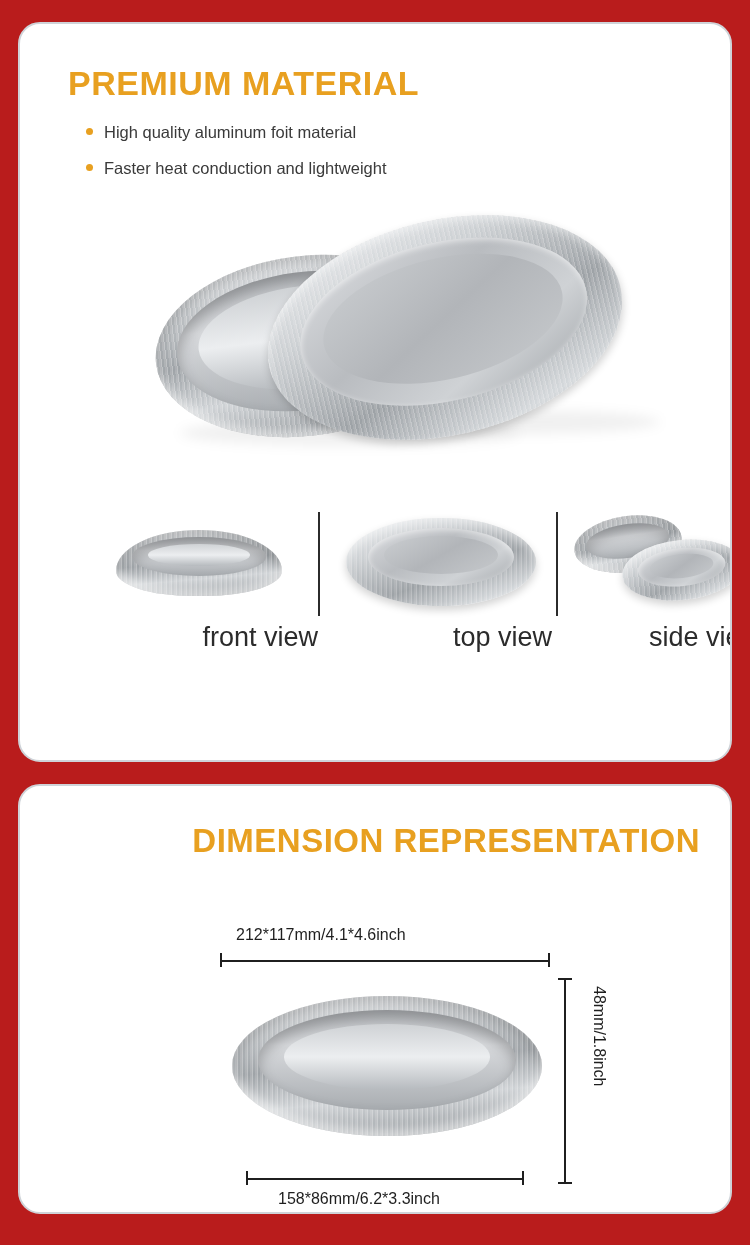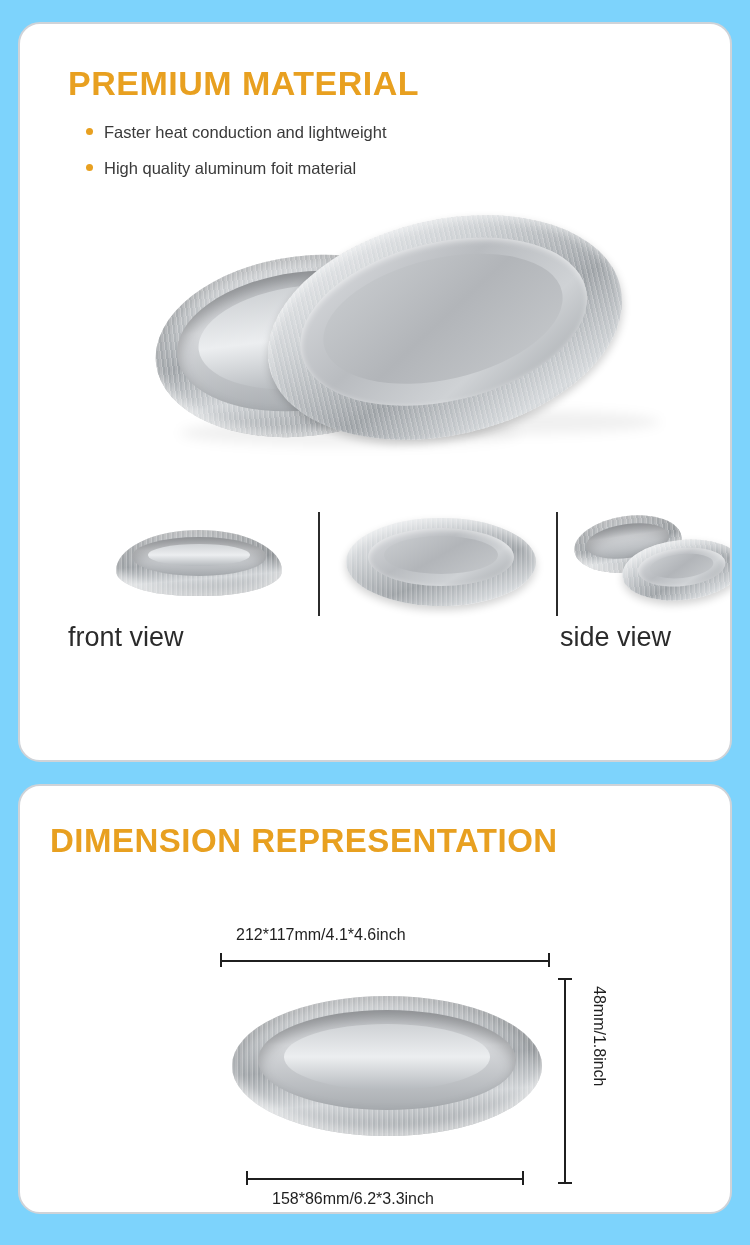--- a/index.html
+++ b/index.html
@@ -5,41 +5,41 @@
   * { box-sizing: border-box; }
   html, body {
     margin: 0; padding: 0;
     width: 750px; height: 1245px;
     background: #ffffff;
     font-family: "Liberation Sans", sans-serif;
   }
   .page {
     width: 750px; height: 1245px;
     position: relative;
-    background: #7dd3fc;
+    background: #b91c1c;
     padding: 22px 18px;
   }
   .card {
     border: 2px solid #cfd3d8;
     border-radius: 22px;
     background: #ffffff;
     position: relative;
     overflow: hidden;
   }
   .card-premium { height: 740px; padding: 34px 40px 0 40px; }
   .card-dimension { height: 430px; margin-top: 22px; padding: 30px 30px 0 30px; }
 
   .section-title {
     color: #e8a020;
     font-size: 34px;
     font-weight: bold;
     letter-spacing: 0.5px;
     margin: 6px 0 18px 8px;
   }
-  .section-title.centered { text-align: left; margin-left: 0; font-size: 33px; }
+  .section-title.centered { text-align: right; margin-left: 0; font-size: 33px; }
 
   ul.bullets { list-style: none; margin: 0; padding: 0 0 0 26px; }
   ul.bullets li {
     position: relative;
     color: #3a3a3a;
     font-size: 16.5px;
     line-height: 1.35;
     margin-bottom: 14px;
     padding-left: 18px;
   }
@@ -128,21 +128,21 @@
 
   
   .views {
     position: relative;
     margin-top: 10px;
     height: 170px;
   }
   .view-col {
     position: absolute;
     top: 0;
-    text-align: left;
+    text-align: right;
   }
   .view-art { height: 110px; position: relative; }
   .view-label {
     font-size: 27px;
     color: #2b2b2b;
     margin-top: 4px;
     white-space: nowrap;
   }
   .vdivider {
     position: absolute;
@@ -180,22 +180,22 @@
 </head>
 <body>
 
 <div class="page">
 
   <div class="card card-premium">
 
     <div class="section-title">PREMIUM MATERIAL</div>
 
     <ul class="bullets">
+      <li>High quality aluminum foit material</li>
       <li>Faster heat conduction and lightweight</li>
-      <li>High quality aluminum foit material</li>
     </ul>
 
     <div class="hero">
       <div class="tray-shadow" style="left:120px; top:222px; width:340px; height:26px;"></div>
       <div class="tray-shadow" style="left:300px; top:212px; width:300px; height:24px;"></div>
 
       <div class="pan" style="left:95px; top:58px; width:300px; height:180px; transform: rotate(-7deg);">
         <div class="rim"></div>
         <div class="ridges"></div>
         <div class="inner" style="left:22px; top:16px; right:22px; bottom:26px;"></div>
@@ -229,20 +229,21 @@
 
       <div class="view-col" style="left:262px; width:230px;">
         <div class="view-art">
           <div class="lid" style="left:24px; top:10px; width:190px; height:88px;">
             <div class="lrim"></div>
             <div class="lridges"></div>
             <div class="ltop" style="left:22px; top:10px; right:22px; bottom:20px;"></div>
             <div class="ltop2" style="left:38px; top:18px; right:38px; bottom:32px;"></div>
           </div>
         </div>
+        <div class="view-label">top view</div>
       </div>
 
       <div class="view-col" style="left:500px; width:200px;">
         <div class="view-art">
           <div class="pan" style="left:14px; top:8px; width:108px; height:56px; transform:rotate(-8deg);">
             <div class="rim"></div>
             <div class="ridges"></div>
             <div class="inner" style="left:12px; top:8px; right:12px; bottom:14px;"></div>
           </div>
           <div class="lid" style="left:62px; top:32px; width:120px; height:60px; transform:rotate(-6deg);">
@@ -277,18 +278,18 @@
       </div>
 
       <div class="dim-label vertical" style="left:540px; top:108px;">48mm/1.8inch</div>
       <div class="dim-line-v" style="left:514px; top:100px; height:206px;"></div>
       <div class="cap-h" style="left:508px; top:100px;"></div>
       <div class="cap-h" style="left:508px; top:304px;"></div>
 
       <div class="dim-line-h" style="left:196px; top:300px; width:278px;"></div>
       <div class="cap-v" style="left:196px; top:293px;"></div>
       <div class="cap-v" style="left:472px; top:293px;"></div>
-      <div class="dim-label" style="left:222px; top:312px;">158*86mm/6.2*3.3inch</div>
+      <div class="dim-label" style="left:228px; top:312px;">158*86mm/6.2*3.3inch</div>
 
     </div>
   </div>
 
 </div>
 
 </body></html>

